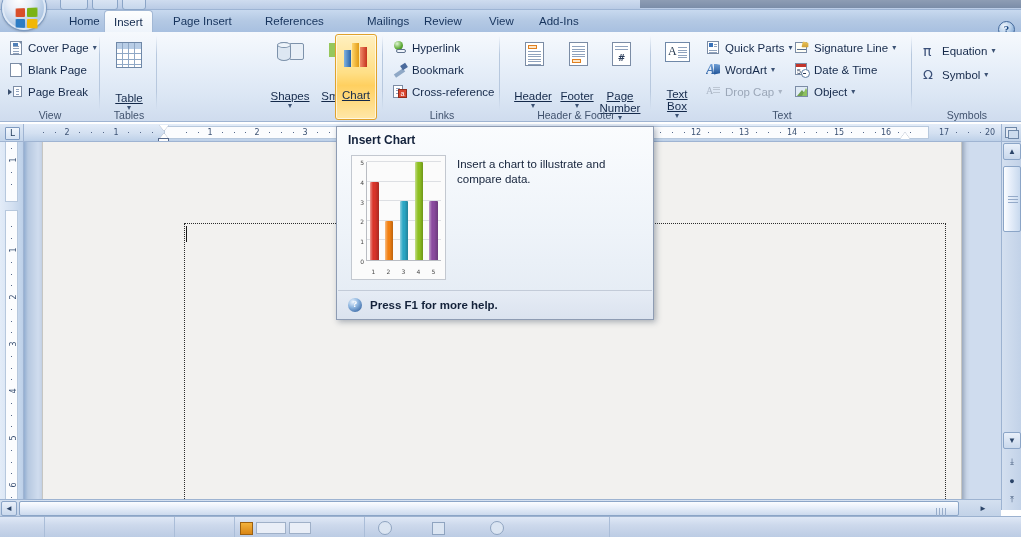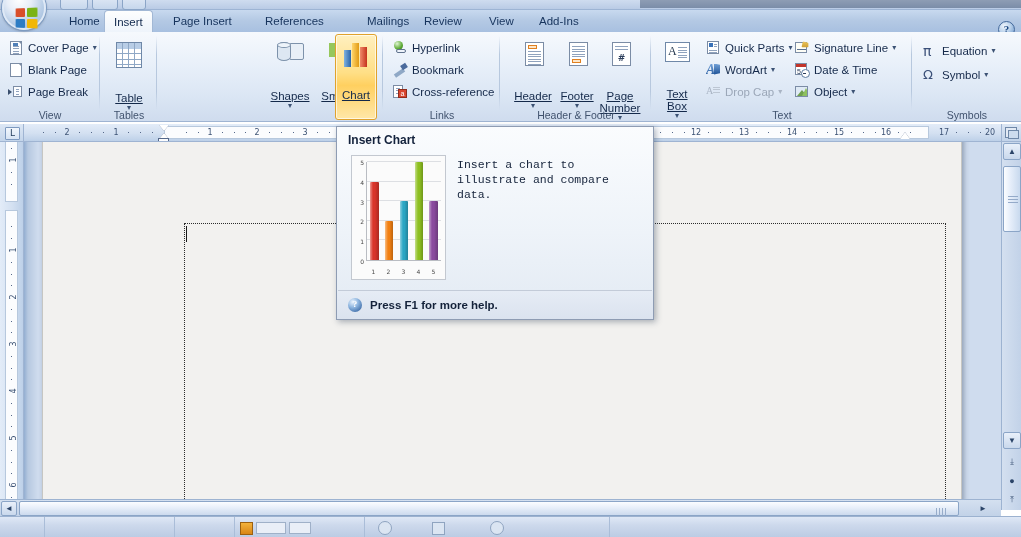--- a/index.html
+++ b/index.html
@@ -294,21 +294,21 @@
   }
   .bar { position: absolute; bottom: 0; border-radius: 1px 1px 0 0; }
   .bar::after {
     content:""; position:absolute; left:0; top:0; width:35%; height:100%;
     background: linear-gradient(to right, rgba(255,255,255,.48), rgba(255,255,255,0));
   }
   .tt-body {
     position: absolute; top: 30px; left: 120px; right: 10px;
     font-size: 11.5px; line-height: 15px; color: #14223a;
   }
-  .tt-body p { margin: 0 0 12px 0; font-family: Liberation Mono, monospace; }
+  .tt-body p { margin: 0 0 12px 0; }
   .tt-sep {
     position: absolute; left: 1px; right: 1px; bottom: 28px;
     height: 1px; background: #c3cbd8;
   }
   .tt-foot {
     position: absolute; left: 0; right: 0; bottom: 0; height: 28px;
     background: linear-gradient(to bottom,#e6ecf5,#dbe3ef);
     display: flex; align-items: center; padding-left: 11px; gap: 8px;
   }
   .tt-foot .ftxt { font-size: 11.5px; font-weight: bold; color: #14223a; }

